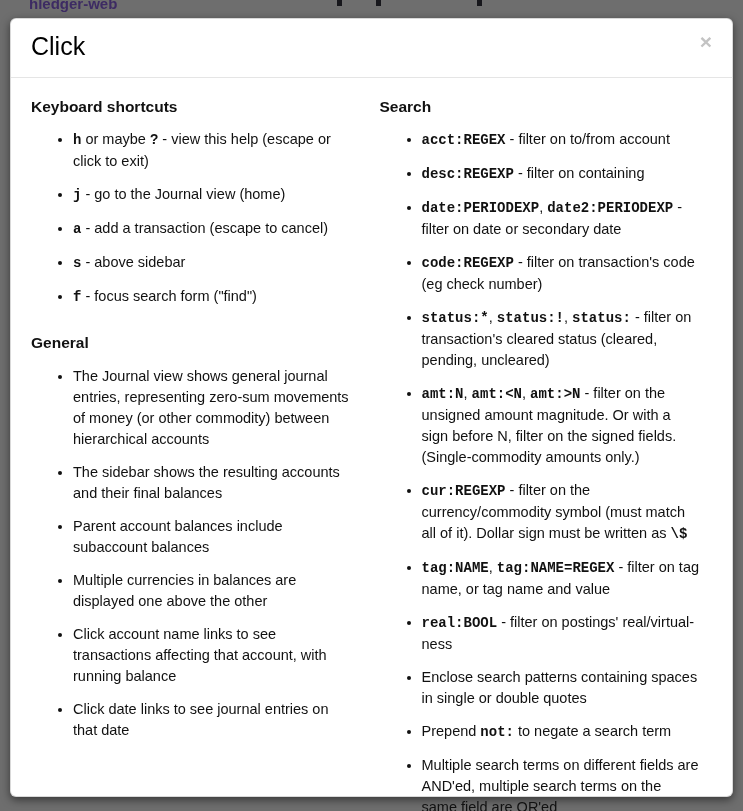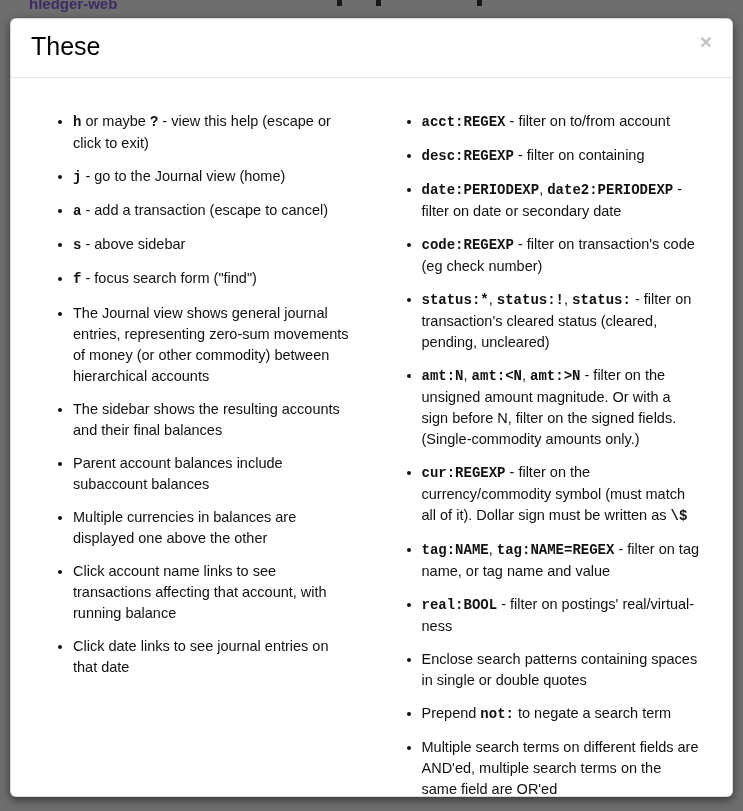--- a/index.html
+++ b/index.html
@@ -65,41 +65,44 @@
 <div class="backdrop">
   <span class="brand">hledger-web</span>
   <div class="frag frag-1"></div>
   <div class="frag frag-2"></div>
   <div class="frag frag-3"></div>
 </div>
 
 <div class="modal">
   <div class="modal-header">
     <span class="close">×</span>
-    <h1 class="modal-title">These</h1>
+    <h1 class="modal-title">Click</h1>
   </div>
   <div class="modal-body">
     <div class="col">
+      <h2 class="section-heading">Keyboard shortcuts</h2>
       <ul>
           <li><span class="code">h</span><span> or maybe </span><span class="code">?</span><span> - view this help (escape or click to exit)</span></li>
           <li><span class="code">j</span><span> - go to the Journal view (home)</span></li>
           <li><span class="code">a</span><span> - add a transaction (escape to cancel)</span></li>
           <li><span class="code">s</span><span> - above sidebar</span></li>
           <li><span class="code">f</span><span> - focus search form ("find")</span></li>
         </ul>
+      <h2 class="section-heading mt">General</h2>
       <ul>
           <li><span>The Journal view shows general journal entries, representing zero-sum movements of money (or other commodity) between hierarchical accounts</span></li>
           <li><span>The sidebar shows the resulting accounts and their final balances</span></li>
           <li><span>Parent account balances include subaccount balances</span></li>
           <li><span>Multiple currencies in balances are displayed one above the other</span></li>
           <li><span>Click account name links to see transactions affecting that account, with running balance</span></li>
           <li><span>Click date links to see journal entries on that date</span></li>
         </ul>
     </div>
     <div class="col">
+      <h2 class="section-heading">Search</h2>
       <ul>
           <li><span class="code">acct:REGEX</span><span> - filter on to/from account</span></li>
           <li><span class="code">desc:REGEXP</span><span> - filter on containing</span></li>
           <li><span class="code">date:PERIODEXP</span><span>, </span><span class="code">date2:PERIODEXP</span><span> - filter on date or secondary date</span></li>
           <li><span class="code">code:REGEXP</span><span> - filter on transaction's code (eg check number)</span></li>
           <li><span class="code">status:*</span><span>, </span><span class="code">status:!</span><span>, </span><span class="code">status:</span><span> - filter on transaction's cleared status (cleared, pending, uncleared)</span></li>
           <li><span class="code">amt:N</span><span>, </span><span class="code">amt:&lt;N</span><span>, </span><span class="code">amt:&gt;N</span><span> - filter on the unsigned amount magnitude. Or with a sign before N, filter on the signed fields. (Single-commodity amounts only.)</span></li>
           <li><span class="code">cur:REGEXP</span><span> - filter on the currency/commodity symbol (must match all of it). Dollar sign must be written as </span><span class="code">\$</span></li>
           <li><span class="code">tag:NAME</span><span>, </span><span class="code">tag:NAME=REGEX</span><span> - filter on tag name, or tag name and value</span></li>
           <li><span class="code">real:BOOL</span><span> - filter on postings' real/virtual-ness</span></li>

